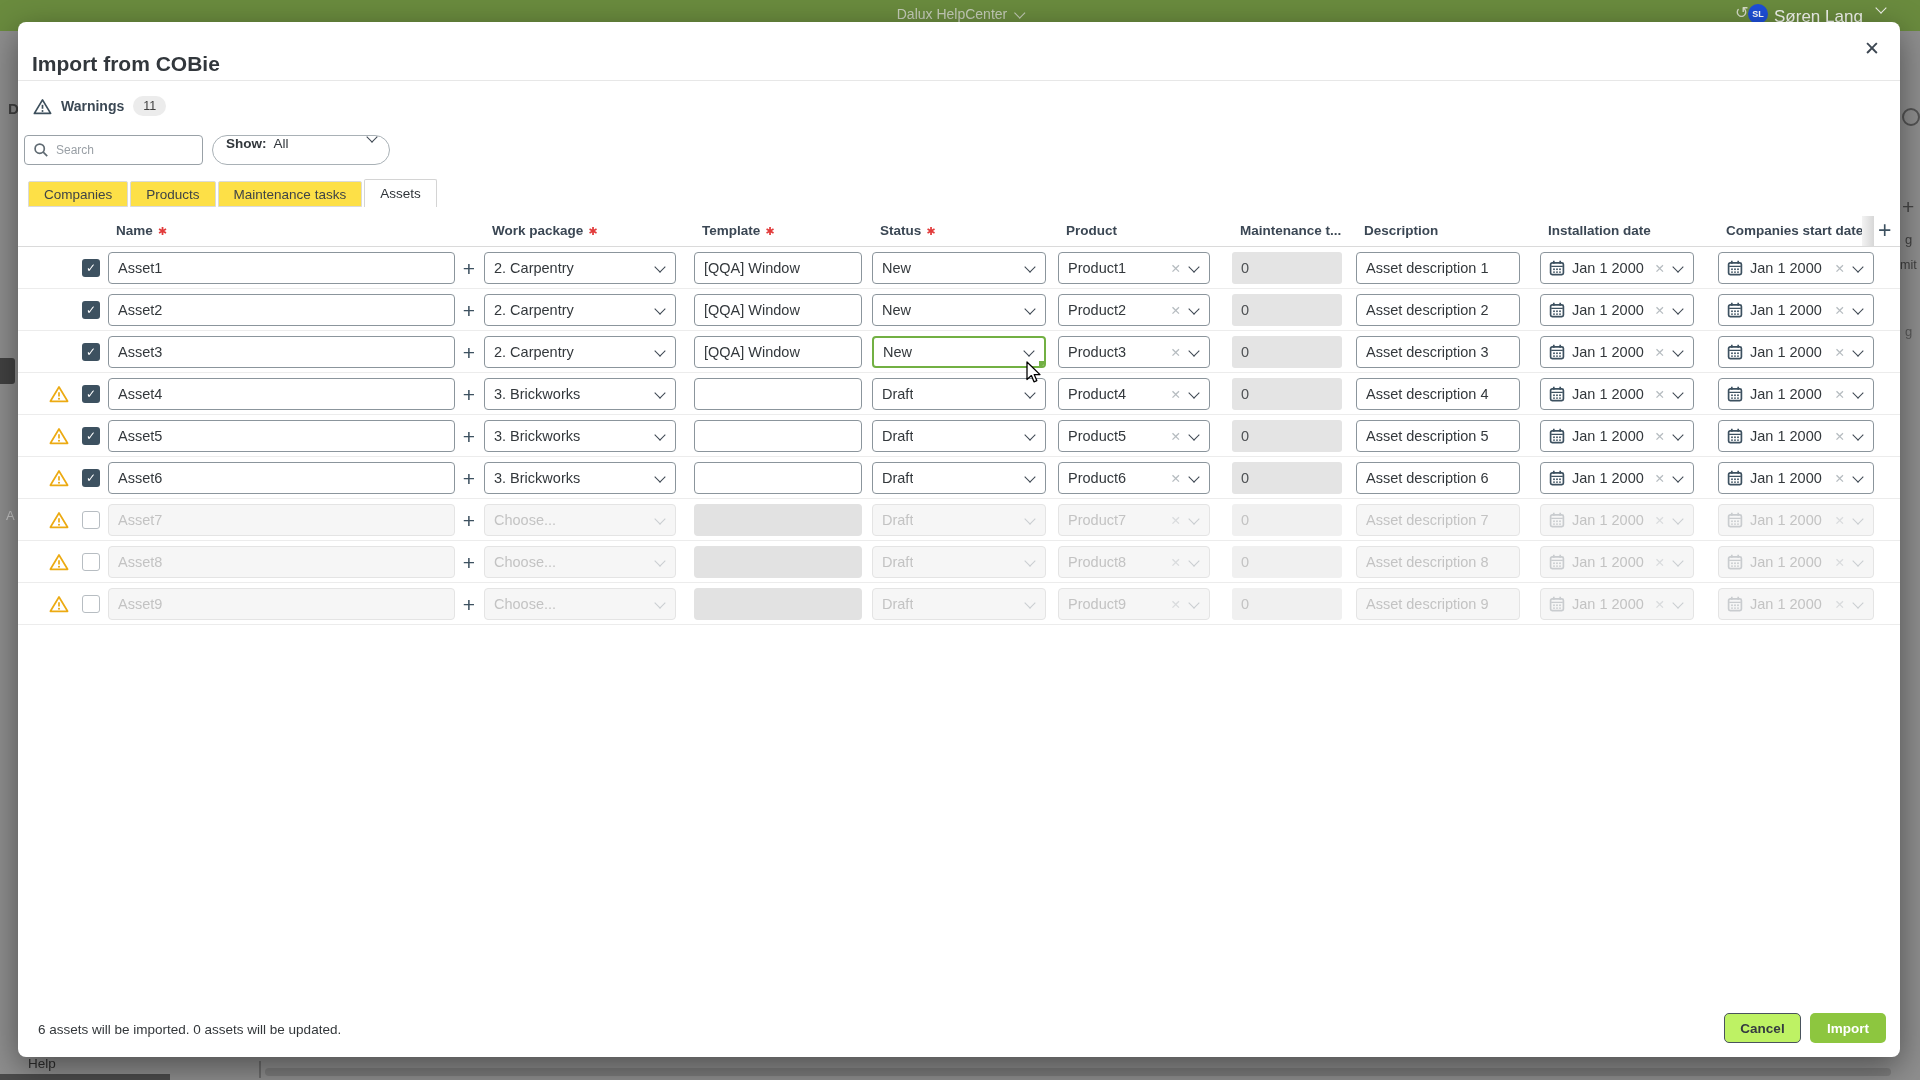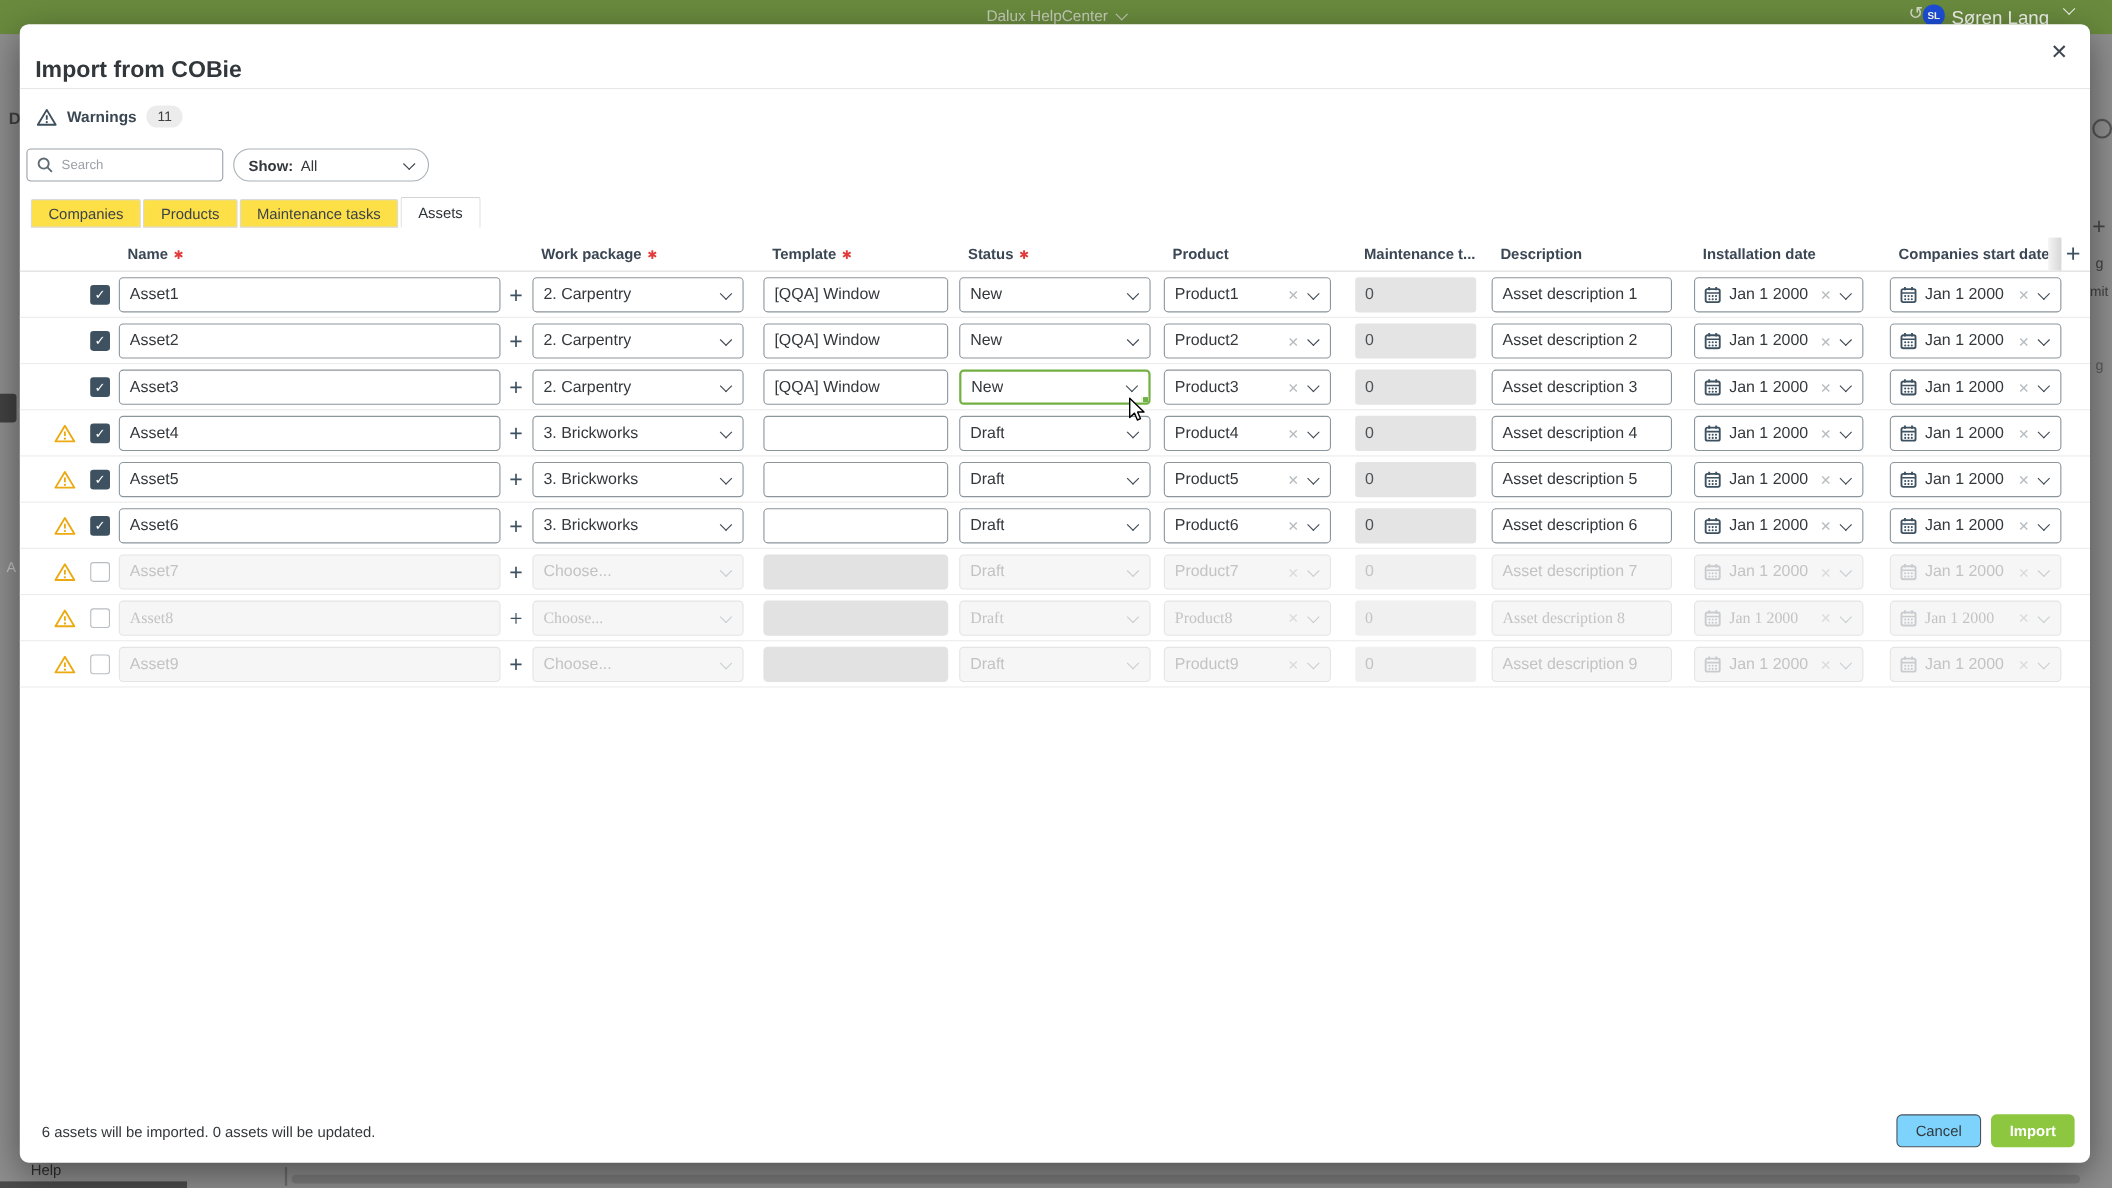--- a/index.html
+++ b/index.html
@@ -34,21 +34,21 @@
   #warnings-label{font-size:14px;font-weight:700;color:#3b4854}
   #warnings-badge{background:#ececec;border-radius:10px;padding:3px 10px;font-size:12.5px;color:#3f3f3f}
 
   #search-wrap{position:absolute;left:6px;top:113px;width:179px;height:30px}
   #search-input{width:100%;height:100%;box-sizing:border-box;border:1px solid #99a1a7;border-radius:4px;
                 padding:0 8px 0 31px;font-size:12px;color:#33383c;outline:none;font-family:inherit}
   #search-input::placeholder{color:#9aa0a6}
   #search-ic{position:absolute;left:9px;top:7px;color:#5f6a72}
 
   #show-pill{position:absolute;left:194px;top:113px;width:178px;height:30px;border:1px solid #a9b1b6;border-radius:15px;
-             display:flex;align-items:center;padding:12px 13px;box-sizing:border-box;font-size:13.5px;color:#32373c;cursor:pointer}
+             display:flex;padding:0 13px;box-sizing:border-box;font-size:13.5px;color:#32373c;cursor:pointer}
   #show-pill .lbl{font-weight:700;margin-right:7px}
   #show-pill .chev{margin-left:auto;color:#3d4752}
 
   #tabs{position:absolute;left:10px;top:157px;height:28px;display:flex;align-items:flex-end}
   .tab{height:26px;box-sizing:border-box;padding:0 15px;display:flex;align-items:center;background:#fde047;
        border:1px solid #dadada;margin-right:2px;font-size:13.5px;color:#3e4347;cursor:pointer;border-radius:2px 2px 0 0}
   .tab.active{height:28px;background:#fff;border-color:#d4d4d4;border-bottom:none;font-weight:400;color:#2f3439}
 
   #col-headers{position:absolute;left:0;top:192px;width:100%;height:32px}
   .hcell{position:absolute;top:0;height:32px;display:flex;align-items:center;font-size:13.5px;font-weight:700;color:#3b4754;white-space:nowrap}
@@ -97,22 +97,22 @@
 
   .trow.disabled .inputlike,.trow.disabled .selectlike,.trow.disabled .datelike{background:#f6f6f6;border-color:#e4e4e4;color:#c3c3c3}
   .trow.disabled .inputlike.block{background:#e2e2e2;border:none}
   .trow.disabled .chev{color:#c9cdd0}
   .trow.disabled .xmark{color:#d9dbdd}
   .trow.disabled .calwrap{color:#c9cccf}
   .trow.disabled .maintbox{background:#f0f0f0;color:#c3c3c3}
 
   #modal-footer-summary{position:absolute;left:20px;top:1000px;font-size:13.5px;color:#33373a}
   #cancel-btn{position:absolute;left:1706px;top:991px;width:77px;height:30px;box-sizing:border-box;border:1.5px solid #49535d;
-              border-radius:5px;background:#7dd3fc;display:flex;align-items:center;justify-content:center;font-size:13.5px;
-              font-weight:400;color:#343a40;cursor:pointer}
+              border-radius:5px;background:#bef264;display:flex;align-items:center;justify-content:center;font-size:13.5px;
+              font-weight:700;color:#343a40;cursor:pointer}
   #import-btn{position:absolute;left:1792px;top:991px;width:76px;height:30px;border-radius:5px;background:#8dc63f;
               display:flex;align-items:center;justify-content:center;font-size:13.5px;font-weight:700;color:#fff;cursor:pointer}
   #cursor{position:absolute;left:1022px;top:360px;z-index:50;pointer-events:none}
 </style>
 </head>
 <body>
 
 <div id="topbar">
   <div id="topbar-title">
     <span>Dalux HelpCenter</span>
@@ -815,21 +815,21 @@
                 <circle cx="8" cy="12.1" r=".95" fill="currentColor"></circle>
                 <circle cx="11" cy="12.1" r=".95" fill="currentColor"></circle>
               </svg>
             </span>
             <span class="val">Jan 1 2000</span>
             <span class="xmark">✕</span>
             <span class="chev"></span>
           </div>
         </div>
       </div>
-      <div class="trow disabled" style="top: 519px; font-family: Liberation Serif, serif;">
+      <div class="trow disabled" style="top: 519px;">
         <div class="cell c-warn">
           <svg width="20" height="18" viewBox="0 0 20 18">
             <path d="M10 2 L18.6 16.3 H1.4 Z" fill="none" stroke="#ecaa12" stroke-width="1.7" stroke-linejoin="round"></path>
             <line x1="10" y1="7.2" x2="10" y2="11.4" stroke="#ecaa12" stroke-width="1.7"></line>
             <circle cx="10" cy="13.8" r="1.05" fill="#ecaa12"></circle>
           </svg>
         </div>
         <div class="cell c-check">
           <div class="cb"></div>
         </div>

